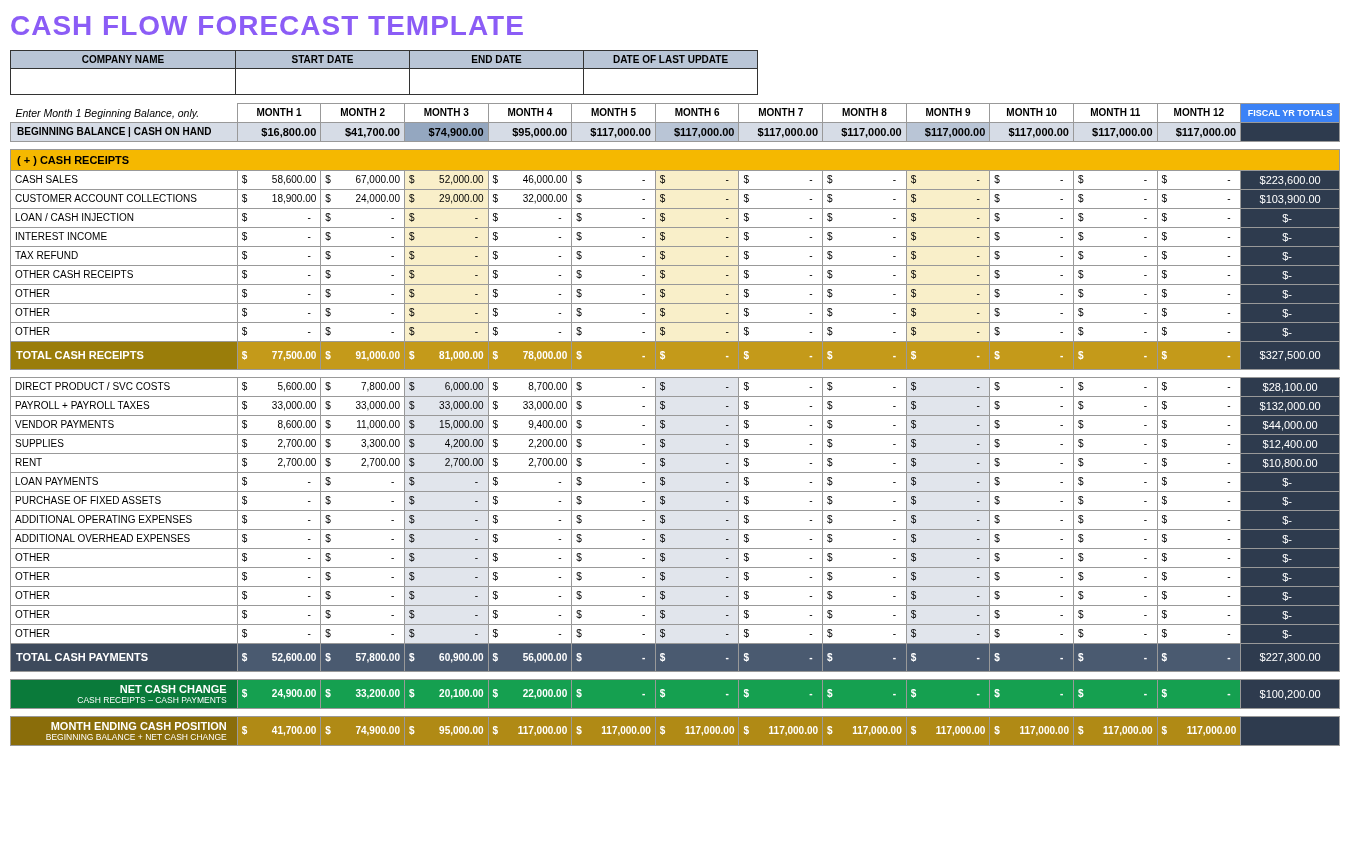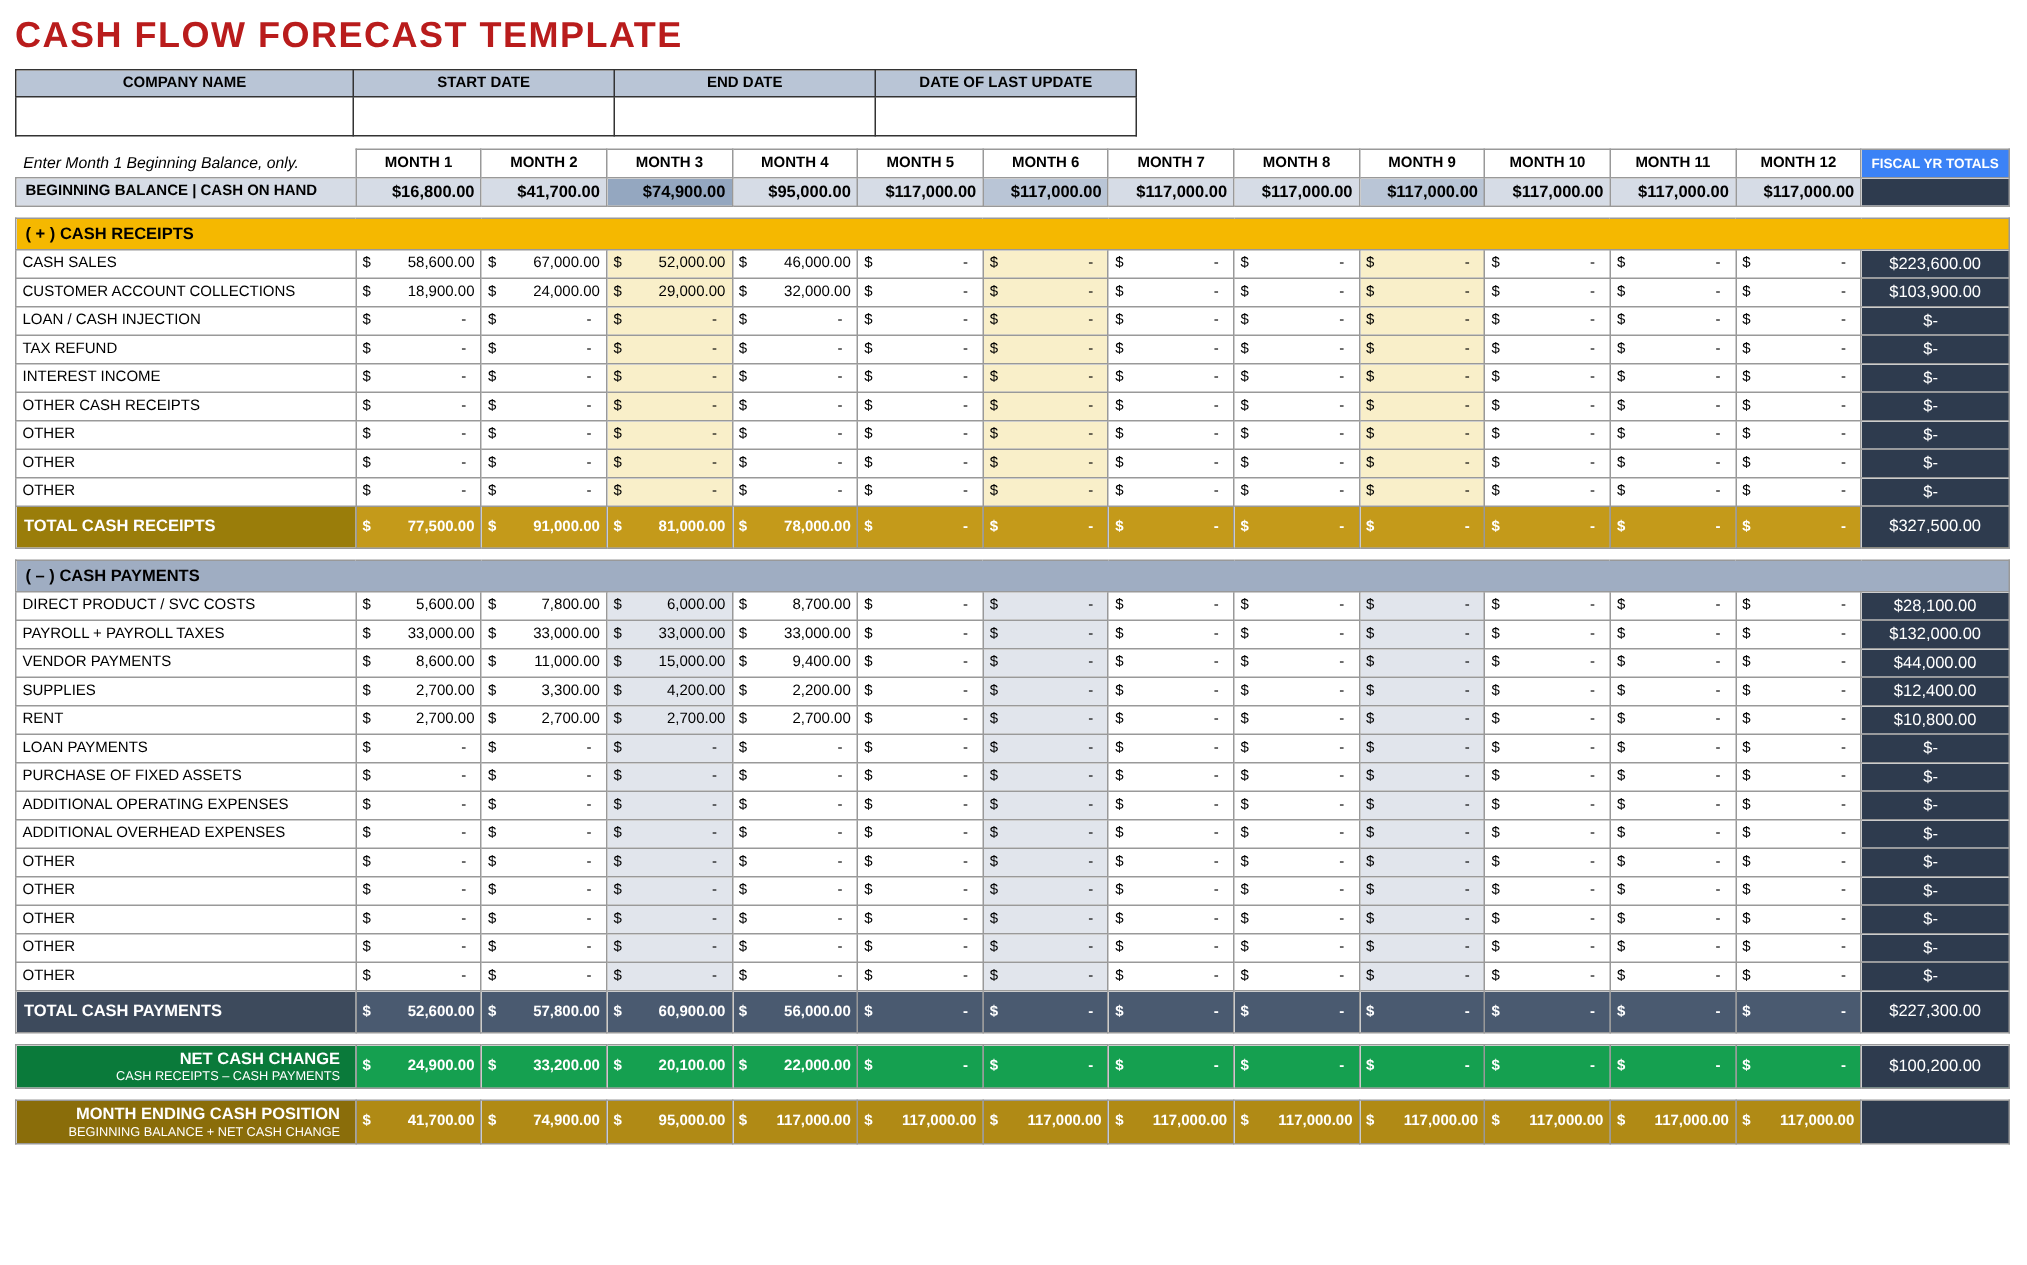--- a/index.html
+++ b/index.html
@@ -1,17 +1,17 @@
 <!DOCTYPE html>
 <html><head>
 <meta charset="utf-8">
 <style>
   *{box-sizing:border-box;margin:0;padding:0}
   body{font-family:Arial,Helvetica,sans-serif;font-size:11px;background:#fff;padding:10px}
-  .title{font-size:24px;font-weight:bold;color:#b91c1c;letter-spacing:1px;margin-bottom:8px}
+  .title{font-size:28px;font-weight:bold;color:#8b5cf6;letter-spacing:1px;margin-bottom:8px}
   table{border-collapse:collapse;width:1330px;table-layout:fixed}
   td,th{border:1px solid #999;padding:3px 5px;height:18px;overflow:hidden;white-space:nowrap}
   .hdr-info{margin-bottom:8px}
   .hdr-info td{border:1px solid #333}
   .hdr-info .lbl{background:#b9c5d6;font-weight:bold;text-align:center;font-size:10px}
   .hdr-info .inp{background:#fff;height:26px}
   .instr{font-style:italic;border:none;padding-right:8px;font-size:10.5px}
   .mh{background:#fff;font-weight:bold;text-align:center;font-size:10px}
   .fyt{background:#3b82f6;color:#fff;font-weight:bold;text-align:center;font-size:9px}
   .bb-lbl{background:#d6dce6;font-weight:bold;font-size:10px;padding-left:6px}
@@ -173,37 +173,37 @@
         <td class="cv shade-yl"><span class="d">$</span>-&nbsp;&nbsp;</td>
         <td class="cv "><span class="d">$</span>-&nbsp;&nbsp;</td>
         <td class="cv "><span class="d">$</span>-&nbsp;&nbsp;</td>
         <td class="cv shade-yl"><span class="d">$</span>-&nbsp;&nbsp;</td>
         <td class="cv "><span class="d">$</span>-&nbsp;&nbsp;</td>
         <td class="cv "><span class="d">$</span>-&nbsp;&nbsp;</td>
         <td class="cv "><span class="d">$</span>-&nbsp;&nbsp;</td>
         <td class="fyt-tot"><span class="d">$</span>-&nbsp;&nbsp;</td>
       </tr>
       <tr>
+        <td class="row-lbl">INTEREST INCOME</td>
+        <td class="cv "><span class="d">$</span>-&nbsp;&nbsp;</td>
+        <td class="cv "><span class="d">$</span>-&nbsp;&nbsp;</td>
+        <td class="cv shade-yl"><span class="d">$</span>-&nbsp;&nbsp;</td>
+        <td class="cv "><span class="d">$</span>-&nbsp;&nbsp;</td>
+        <td class="cv "><span class="d">$</span>-&nbsp;&nbsp;</td>
+        <td class="cv shade-yl"><span class="d">$</span>-&nbsp;&nbsp;</td>
+        <td class="cv "><span class="d">$</span>-&nbsp;&nbsp;</td>
+        <td class="cv "><span class="d">$</span>-&nbsp;&nbsp;</td>
+        <td class="cv shade-yl"><span class="d">$</span>-&nbsp;&nbsp;</td>
+        <td class="cv "><span class="d">$</span>-&nbsp;&nbsp;</td>
+        <td class="cv "><span class="d">$</span>-&nbsp;&nbsp;</td>
+        <td class="cv "><span class="d">$</span>-&nbsp;&nbsp;</td>
+        <td class="fyt-tot"><span class="d">$</span>-&nbsp;&nbsp;</td>
+      </tr>
+      <tr>
         <td class="row-lbl">TAX REFUND</td>
-        <td class="cv "><span class="d">$</span>-&nbsp;&nbsp;</td>
-        <td class="cv "><span class="d">$</span>-&nbsp;&nbsp;</td>
-        <td class="cv shade-yl"><span class="d">$</span>-&nbsp;&nbsp;</td>
-        <td class="cv "><span class="d">$</span>-&nbsp;&nbsp;</td>
-        <td class="cv "><span class="d">$</span>-&nbsp;&nbsp;</td>
-        <td class="cv shade-yl"><span class="d">$</span>-&nbsp;&nbsp;</td>
-        <td class="cv "><span class="d">$</span>-&nbsp;&nbsp;</td>
-        <td class="cv "><span class="d">$</span>-&nbsp;&nbsp;</td>
-        <td class="cv shade-yl"><span class="d">$</span>-&nbsp;&nbsp;</td>
-        <td class="cv "><span class="d">$</span>-&nbsp;&nbsp;</td>
-        <td class="cv "><span class="d">$</span>-&nbsp;&nbsp;</td>
-        <td class="cv "><span class="d">$</span>-&nbsp;&nbsp;</td>
-        <td class="fyt-tot"><span class="d">$</span>-&nbsp;&nbsp;</td>
-      </tr>
-      <tr>
-        <td class="row-lbl">INTEREST INCOME</td>
         <td class="cv "><span class="d">$</span>-&nbsp;&nbsp;</td>
         <td class="cv "><span class="d">$</span>-&nbsp;&nbsp;</td>
         <td class="cv shade-yl"><span class="d">$</span>-&nbsp;&nbsp;</td>
         <td class="cv "><span class="d">$</span>-&nbsp;&nbsp;</td>
         <td class="cv "><span class="d">$</span>-&nbsp;&nbsp;</td>
         <td class="cv shade-yl"><span class="d">$</span>-&nbsp;&nbsp;</td>
         <td class="cv "><span class="d">$</span>-&nbsp;&nbsp;</td>
         <td class="cv "><span class="d">$</span>-&nbsp;&nbsp;</td>
         <td class="cv shade-yl"><span class="d">$</span>-&nbsp;&nbsp;</td>
         <td class="cv "><span class="d">$</span>-&nbsp;&nbsp;</td>
@@ -286,23 +286,20 @@
         <td class="cv "><span class="d">$</span>-&nbsp;&nbsp;</td>
         <td class="cv "><span class="d">$</span>-&nbsp;&nbsp;</td>
         <td class="cv "><span class="d">$</span>-&nbsp;&nbsp;</td>
         <td class="cv "><span class="d">$</span>-&nbsp;&nbsp;</td>
         <td class="cv "><span class="d">$</span>-&nbsp;&nbsp;</td>
         <td class="cv "><span class="d">$</span>-&nbsp;&nbsp;</td>
         <td class="fyt-tot"><span class="d">$</span>327,500.00</td>
       </tr>
       <tr class="spacer">
         <td colspan="14"></td>
-      </tr>
-      <tr>
-        <td colspan="14" class="sec-r sec-cp">( – )   CASH PAYMENTS</td>
       </tr>
       <tr>
         <td class="row-lbl">DIRECT PRODUCT / SVC COSTS</td>
         <td class="cv "><span class="d">$</span>5,600.00</td>
         <td class="cv "><span class="d">$</span>7,800.00</td>
         <td class="cv shade-gr"><span class="d">$</span>6,000.00</td>
         <td class="cv "><span class="d">$</span>8,700.00</td>
         <td class="cv "><span class="d">$</span>-&nbsp;&nbsp;</td>
         <td class="cv shade-gr"><span class="d">$</span>-&nbsp;&nbsp;</td>
         <td class="cv "><span class="d">$</span>-&nbsp;&nbsp;</td>

